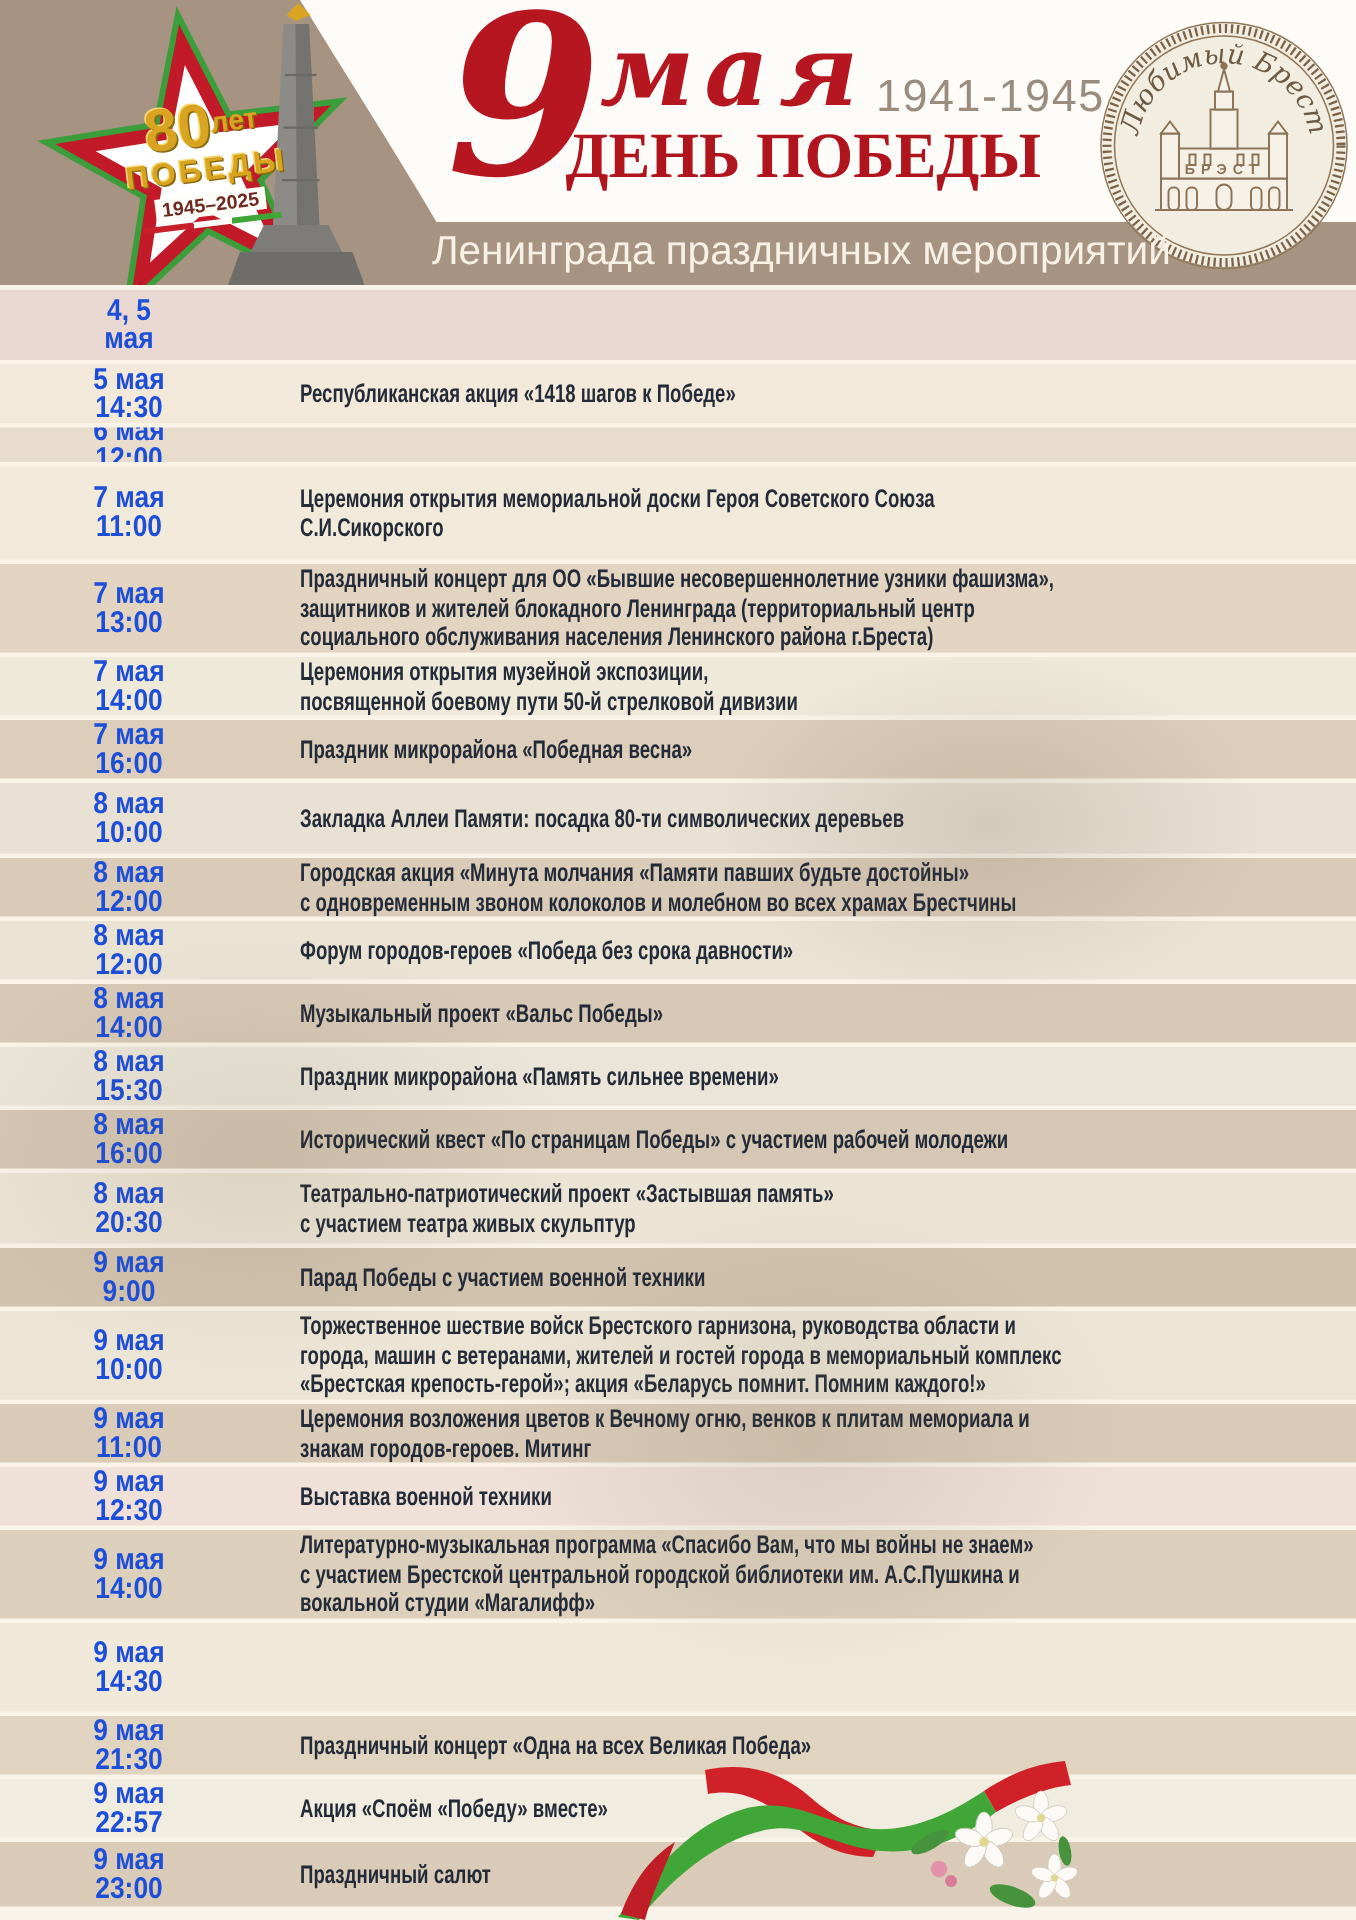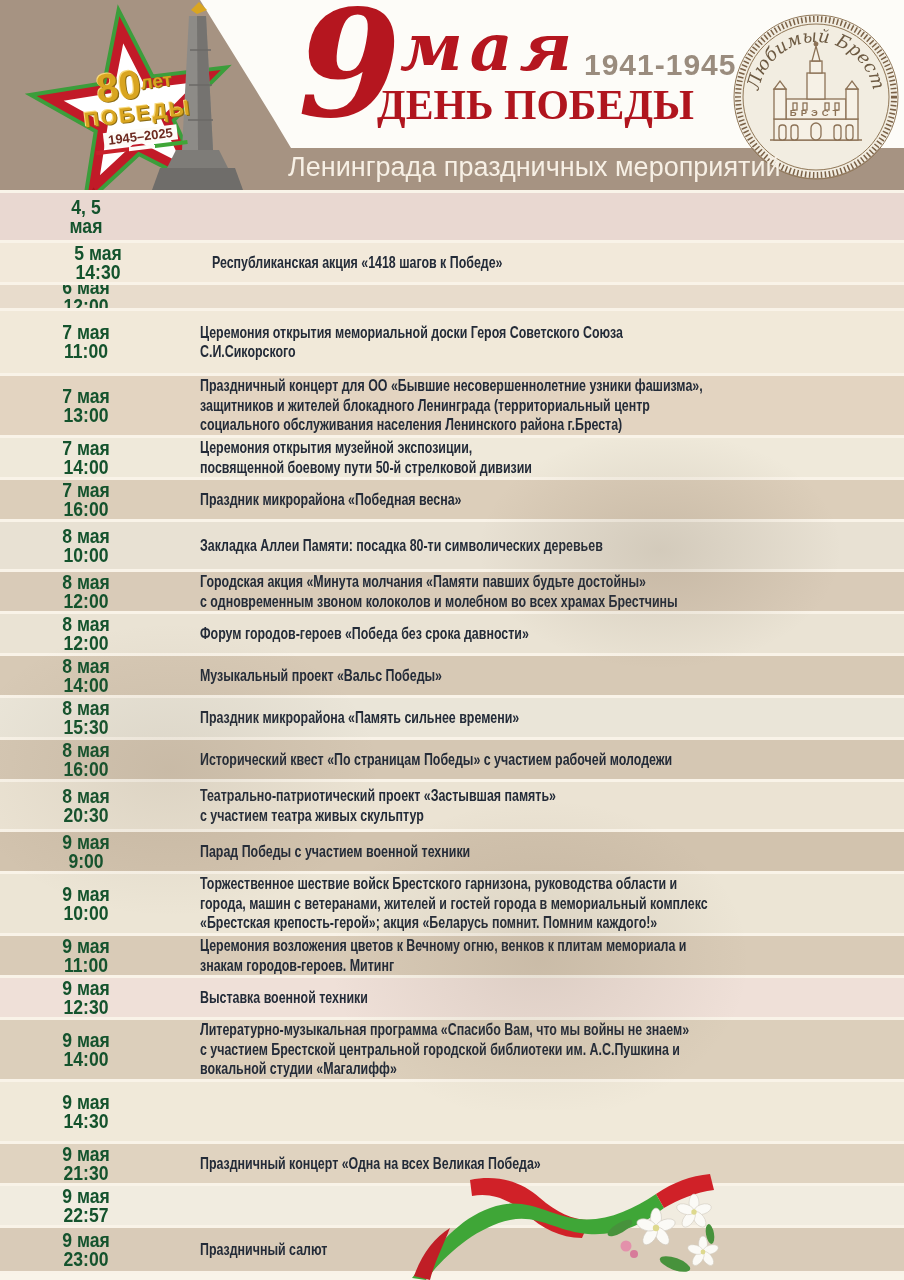--- a/index.html
+++ b/index.html
@@ -6,21 +6,21 @@
   body{font-family:"Liberation Sans", sans-serif;background:#555;}
   .page{position:relative;width:904px;height:1280px;margin:0 auto;background:#f9f4e9;overflow:hidden;}
 
   
   .hdr{position:absolute;left:0;top:0;width:904px;height:190px;}
   .hdr svg{position:absolute;left:0;top:0;}
   .t9{position:absolute;left:298px;top:-4px;font-family:"DejaVu Serif",serif;font-style:italic;font-weight:bold;
       font-size:148px;line-height:0.92;color:#b5161f;}
   .tmaya{position:absolute;left:400px;top:8px;font-family:"DejaVu Serif",serif;font-style:italic;font-weight:bold;
       font-size:66px;letter-spacing:7px;color:#b5161f;}
-  .tyears{position:absolute;left:584px;top:48px;font-size:30px;font-weight:bold;color:#9a8c7e;letter-spacing:1px;text-align:right;}
+  .tyears{position:absolute;left:584px;top:48px;font-size:30px;font-weight:normal;color:#9a8c7e;letter-spacing:1px;text-align:right;}
   .tden{position:absolute;left:377px;top:80px;font-family:"Liberation Serif",serif;font-weight:bold;
       font-size:43px;color:#b0151e;letter-spacing:0px;transform:scaleX(.97);transform-origin:0 0;white-space:nowrap;}
   .band-text{position:absolute;left:288px;top:152px;width:472px;text-align:center;
       font-size:27px;color:#f7f0e5;letter-spacing:0px;white-space:nowrap;}
 
   
   .badge{position:absolute;left:62px;top:66px;width:150px;text-align:center;transform:rotate(-7deg);color:#d9a520;}
   .badge .b80{font-size:40px;font-weight:bold;line-height:.9;
       text-shadow:1px 1px 0 #8a6a12, -1px -1px 0 #f7d97a;}
   .badge .blet{font-size:19px;font-weight:bold;vertical-align:8px;text-shadow:1px 1px 0 #8a6a12;}
@@ -28,21 +28,21 @@
       text-shadow:1px 1px 0 #8a6a12, -1px -1px 0 #f7d97a;}
   .badge .byears{display:inline-block;margin-top:3px;font-size:13px;font-weight:bold;color:#6d2a20;
       background:#fdfcf8;padding:0 4px;line-height:15px;}
   .badge .bflag{width:92px;height:4px;margin:1px auto 0;
       background:linear-gradient(90deg,#c8202a 0 36%,#fdfcf8 36% 64%,#3fa637 64% 100%);}
 
   
   .table{position:absolute;left:0;top:193px;width:904px;height:1087px;overflow:hidden;}
   .row{display:flex;align-items:stretch;border-bottom:3px solid #f9f3e8;box-sizing:border-box;overflow:hidden;}
   .row > div{display:flex;flex-direction:column;justify-content:center;}
-  .c-date{flex:0 0 172px;text-align:center;color:#14532d;font-weight:bold;font-size:20px;line-height:19px;}
+  .c-date{flex:0 0 172px;text-align:center;color:#1d4ed8;font-weight:bold;font-size:20px;line-height:19px;}
   .c-date .d1,.c-date .d2{transform:scaleX(.88);}
   .c-event{flex:0 0 512px;padding-left:28px;box-sizing:border-box;}
   .c-event .tx{width:700px;transform:scaleX(.73);transform-origin:0 50%;
       font-weight:bold;font-size:17px;line-height:19.5px;color:#232b38;white-space:pre-line;}
   .c-loc{flex:1 1 auto;padding-left:30px;box-sizing:border-box;}
 
   
   .photo-overlay{position:absolute;left:0;top:440px;width:904px;height:670px;pointer-events:none;z-index:3;
       background:
         radial-gradient(ellipse 260px 170px at 660px 110px, rgba(101,84,63,.16), transparent 70%),
@@ -135,21 +135,21 @@
     <div class="row" style="height: 50px; background: rgb(233, 216, 209);">
       <div class="c-date">
         <div class="d1">4, 5</div>
         <div class="d2">мая</div>
       </div>
       <div class="c-loc">
         
       </div>
     </div>
 
-    <div class="row" style="height: 42px; background: rgb(242, 233, 218); padding-left: 12px;">
+    <div class="row" style="height: 42px; background: rgb(242, 233, 218);">
       <div class="c-date">
         <div class="d1">5 мая</div>
         <div class="d2">14:30</div>
       </div>
       <div class="c-event">
         <div class="tx">Республиканская акция «1418 шагов к Победе»</div>
       </div>
       <div class="c-loc">
         
       </div>
@@ -404,20 +404,23 @@
       </div>
       <div class="c-loc">
         
       </div>
     </div>
 
     <div class="row" style="height: 42px; background: rgb(241, 236, 224);">
       <div class="c-date">
         <div class="d1">9 мая</div>
         <div class="d2">22:57</div>
+      </div>
+      <div class="c-event">
+        <div class="tx">Акция «Споём «Победу» вместе»</div>
       </div>
       <div class="c-loc">
         
       </div>
     </div>
 
     <div class="row" style="height: 46px; background: rgb(217, 203, 184);">
       <div class="c-date">
         <div class="d1">9 мая</div>
         <div class="d2">23:00</div>

